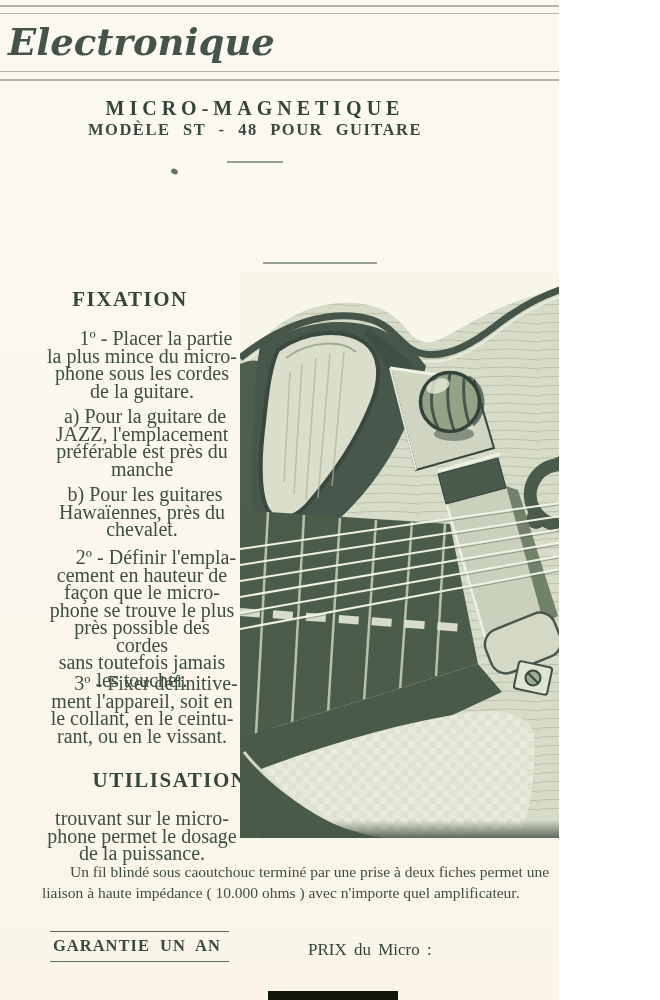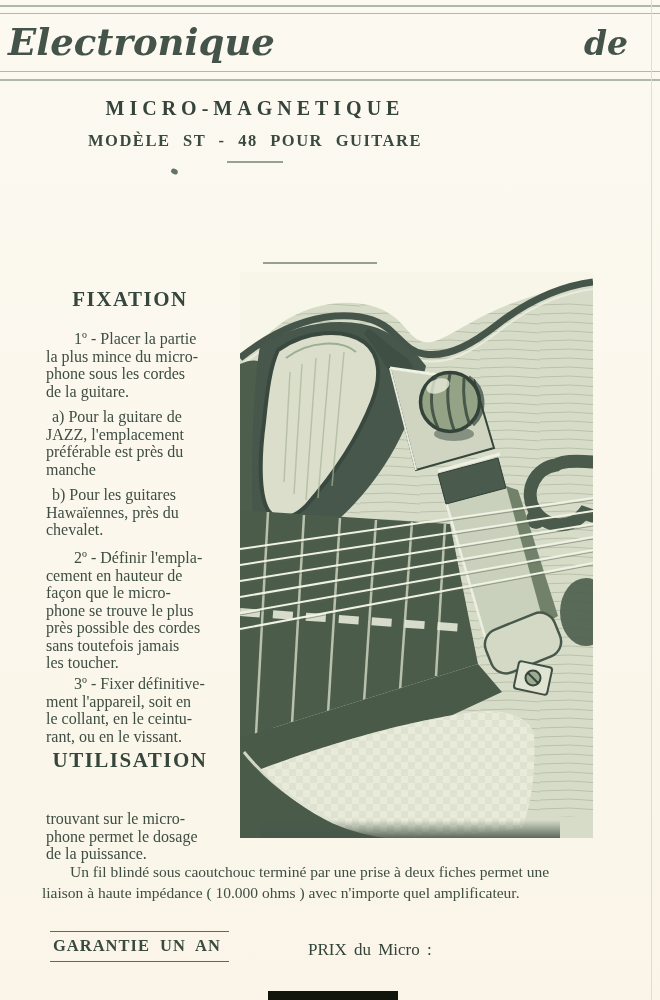--- a/index.html
+++ b/index.html
@@ -1,30 +1,30 @@
 <!DOCTYPE html>
 <html><head>
 <meta charset="utf-8">
 <style>
   html,body{margin:0;padding:0;}
   .page{
-    position:relative;width:660px;height:1000px;overflow:hidden;
+    position:relative;width:559px;height:1000px;overflow:hidden;
     background:linear-gradient(180deg,#fcf9f1 0%,#fbf7ec 55%,#faf5e8 100%);
     font-family:"Liberation Serif",serif;color:#3e4e43;
   }
   .abs{position:absolute;}
   .rule{position:absolute;left:0;width:660px;background:#75816f;opacity:.55;}
   .script-light{font-family:"DejaVu Serif",serif;font-style:italic;font-weight:600;color:#44544a;}
   .script-bold{font-family:"DejaVu Serif",serif;font-style:italic;font-weight:bold;color:#3b4b41;letter-spacing:-1px;}
   .h1{font-weight:bold;font-size:20px;letter-spacing:5px;color:#34443b;}
-  .h2{font-weight:600;font-size:16.5px;letter-spacing:1.5px;word-spacing:7px;color:#3a4a40;margin-top:11px;}
+  .h2{font-weight:600;font-size:16.5px;letter-spacing:1.5px;word-spacing:7px;color:#3a4a40;}
   .titleblock{left:75px;top:97px;width:360px;text-align:center;}
   .divider{position:absolute;height:1.5px;background:#6d7a6e;opacity:.7;}
   .para{white-space:pre-line;line-height:21px;font-size:15.5px;}
-  .colpara{white-space:pre-line;line-height:17.5px;font-size:16px;left:46px;width:192px;}
+  .colpara{white-space:pre-line;line-height:17.5px;font-size:20px;left:46px;width:192px;text-align:center;}
   .indent{text-indent:28px;}
   .smindent{text-indent:6px;}
   .colhead{left:46px;width:168px;text-align:center;font-size:21px;font-weight:bold;letter-spacing:1.5px;color:#36463c;}
   .lead{left:46px;letter-spacing:3px;word-spacing:9px;font-size:14.5px;text-indent:28px;}
   .garantie{
     left:50px;top:931px;border-top:1.5px solid #5a6a5f;border-bottom:1.5px solid #5a6a5f;
     padding:4px 8px 5px 3px;font-size:16.5px;font-weight:600;letter-spacing:1px;word-spacing:5px;color:#3a4a40;
   }
   .prix{left:308px;top:940px;font-size:17px;font-weight:normal;color:#33433a;word-spacing:3px;}
   .speck{left:171px;top:169px;width:7px;height:5px;background:#4a5a4f;border-radius:40% 60% 50% 50%;transform:rotate(25deg);opacity:.85;}
@@ -69,21 +69,21 @@
 cement en hauteur de
 façon que le micro-
 phone se trouve le plus
 près possible des cordes
 sans toutefois jamais
 les toucher.</div>
   <div class="abs colpara indent" style="top:675px;">3º - Fixer définitive-
 ment l'appareil, soit en
 le collant, en le ceintu-
 rant, ou en le vissant.</div>
-  <div class="abs colhead" style="top:748px;">UTILISATION</div>
+  <div class="abs colhead" style="top:768px;margin-left:40px;">UTILISATION</div>
   <div class="abs colpara" style="top:810px;">trouvant sur le micro-
 phone permet le dosage
 de la puissance.</div>
 
   <svg class="abs" style="left:240px;top:272px;" width="353" height="566" viewBox="0 0 353 566" role="img">
     <defs>
       <pattern id="ck" width="14" height="14" patternUnits="userSpaceOnUse">
         <rect x="0" y="0" width="7" height="7" fill="#d4dac6" fill-opacity="0.55"></rect>
         <rect x="7" y="7" width="7" height="7" fill="#d4dac6" fill-opacity="0.55"></rect>
       </pattern>

